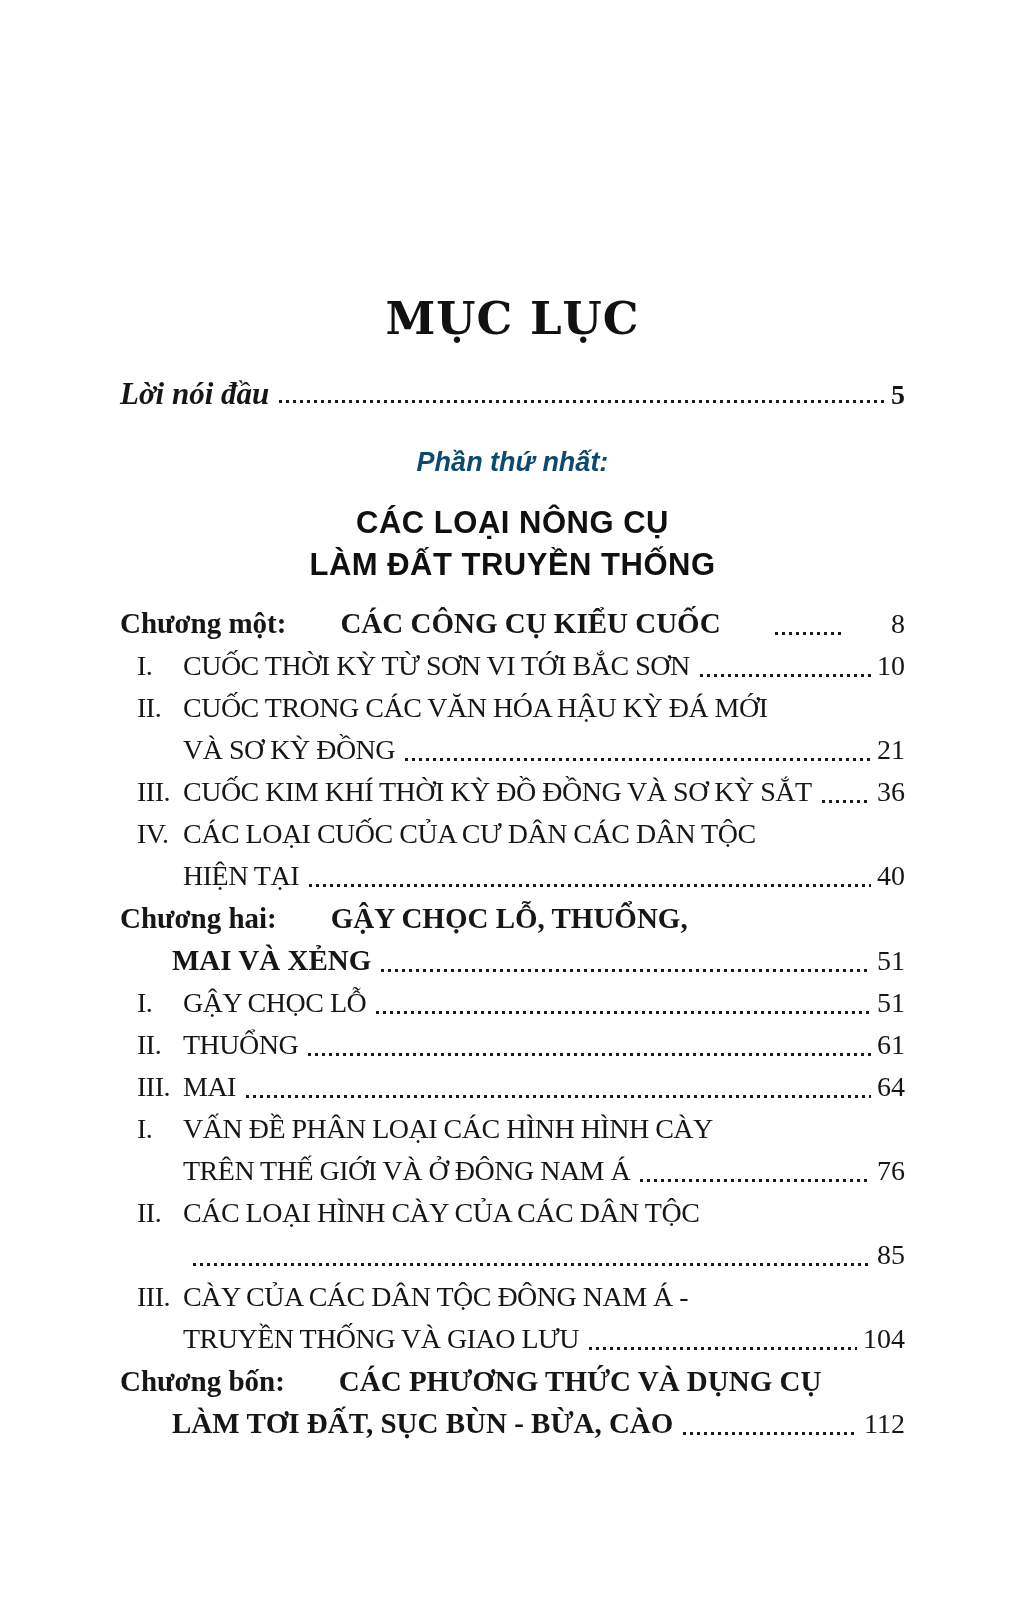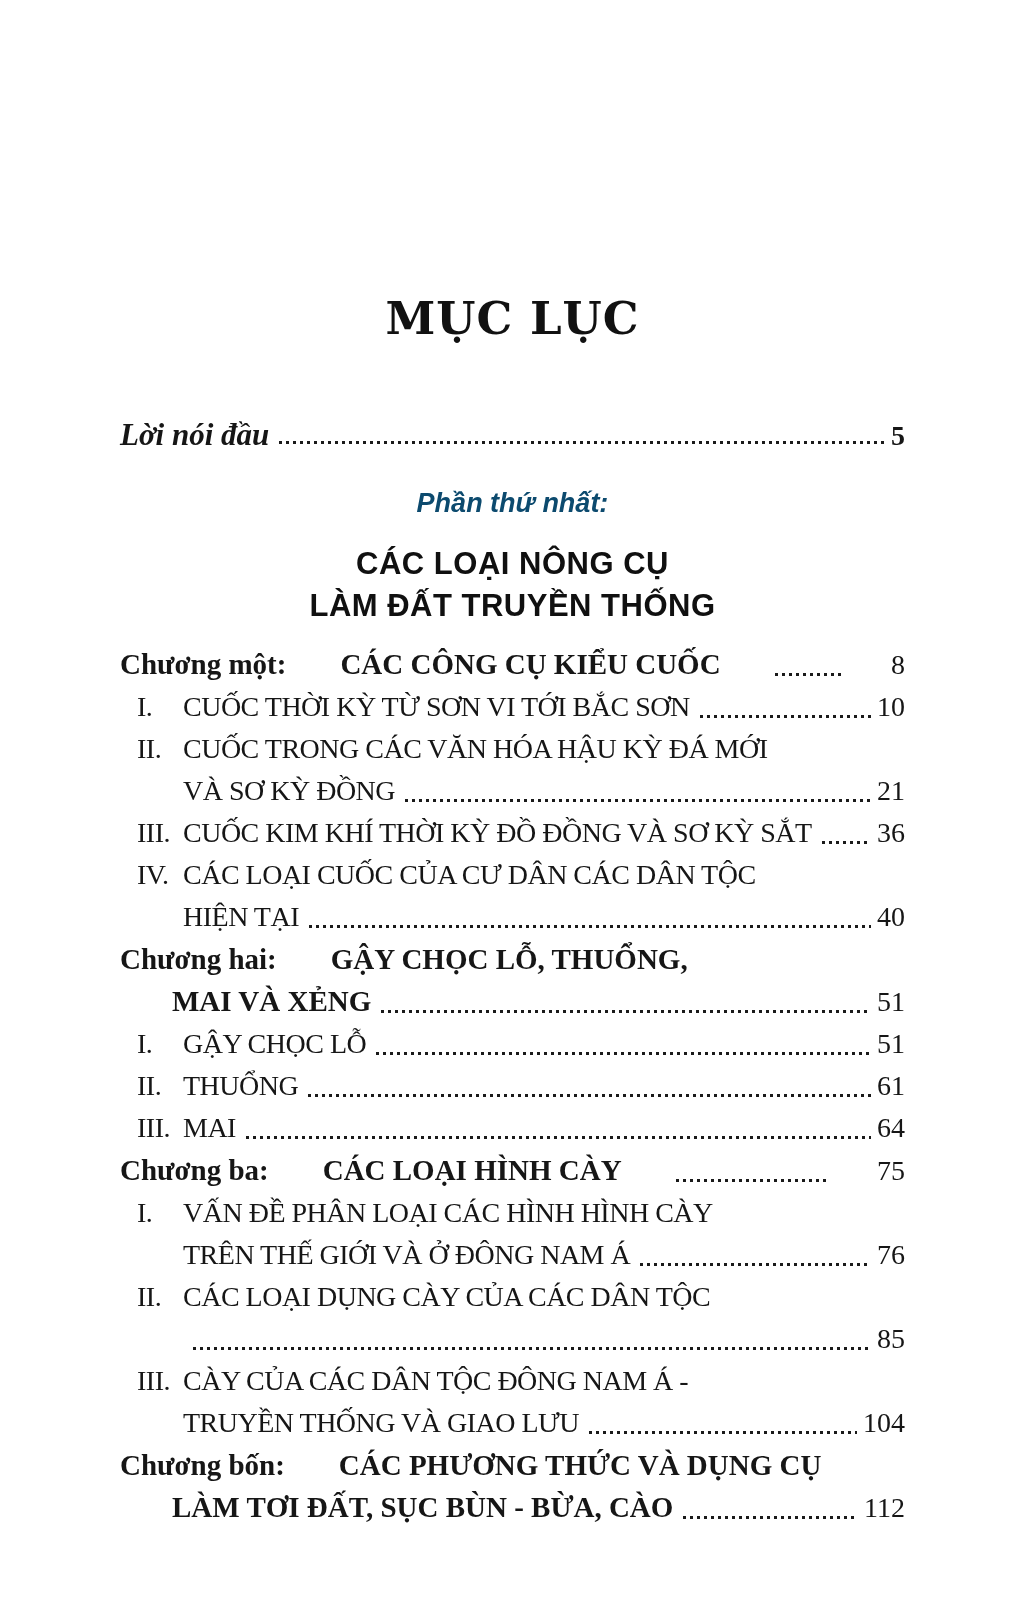--- a/index.html
+++ b/index.html
@@ -21,21 +21,21 @@
     text-align: center;
     font-family: "DejaVu Serif", "Liberation Serif", serif;
     font-weight: 700;
     font-size: 45px;
     line-height: 52px;
     letter-spacing: 1px;
     color: #111;
   }
   
   .preface-row {
-    margin-top: 72px;
+    margin-top: 31px;
     display: flex;
     align-items: baseline;
     font-size: 31px;
     line-height: 36px;
   }
   .preface-label {
     font-style: italic;
     font-weight: 600;
     white-space: nowrap;
   }
@@ -174,38 +174,32 @@
         <span class="row-text">THUỔNG</span>
         <span class="dots"></span>
         <span class="pg">61</span>
       </div>
       <div class="toc-row item">
         <span class="num">III.</span>
         <span class="row-text">MAI</span>
         <span class="dots"></span>
         <span class="pg">64</span>
       </div>
-      <div class="toc-row chapter">
-        <span class="chap-label">Chương ba:</span>
-        <span class="row-text">CÁC LOẠI HÌNH CÀY</span>
-        <span class="dots"></span>
-        <span class="pg">75</span>
-      </div>
       <div class="toc-row item">
         <span class="num">I.</span>
         <span class="row-text">VẤN ĐỀ PHÂN LOẠI CÁC HÌNH HÌNH CÀY</span>
       </div>
       <div class="toc-row cont">
         <span class="row-text">TRÊN THẾ GIỚI VÀ Ở ĐÔNG NAM Á</span>
         <span class="dots"></span>
         <span class="pg">76</span>
       </div>
       <div class="toc-row item">
         <span class="num">II.</span>
-        <span class="row-text">CÁC LOẠI DỤNG CÀY CỦA CÁC DÂN TỘC</span>
+        <span class="row-text">CÁC LOẠI HÌNH CÀY CỦA CÁC DÂN TỘC</span>
       </div>
       <div class="toc-row cont">
         <span class="dots"></span>
         <span class="pg">85</span>
       </div>
       <div class="toc-row item">
         <span class="num">III.</span>
         <span class="row-text">CÀY CỦA CÁC DÂN TỘC ĐÔNG NAM Á -</span>
       </div>
       <div class="toc-row cont">

